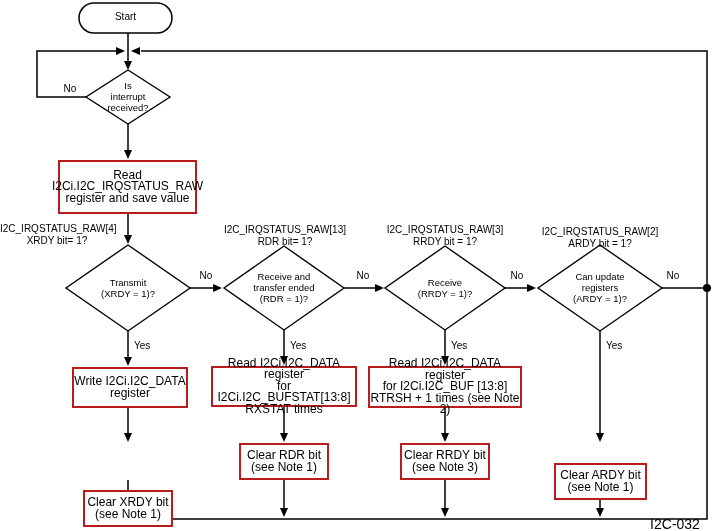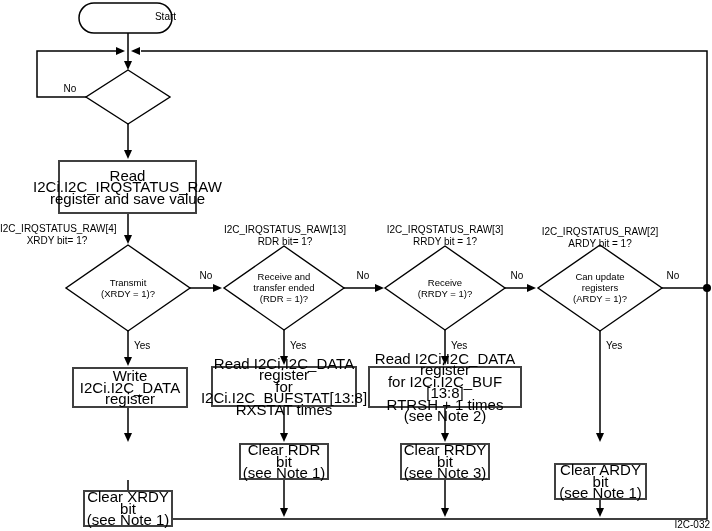--- a/index.html
+++ b/index.html
@@ -8,26 +8,26 @@
     font-family:"Liberation Sans","DejaVu Sans",sans-serif;
     color:#000;overflow:hidden;
   }
   .stage svg{position:absolute;left:0;top:0;}
   .txt{
     position:absolute;white-space:pre-line;text-align:center;
     font-size:9.5px;line-height:11px;color:#000;
   }
   .lbl{font-size:10px;line-height:12px;}
   .box{
-    position:absolute;box-sizing:border-box;border:2px solid #404040;background:#fff;
+    position:absolute;box-sizing:border-box;border:2px solid #b91c1c;background:#fff;
     display:flex;align-items:center;justify-content:center;
-    white-space:pre-line;text-align:center;font-size:15px;line-height:11.5px;
+    white-space:pre-line;text-align:center;font-size:12px;line-height:11.5px;
   }
   .edge{font-size:10px;line-height:11px;}
-  .figid{font-size:10px;text-align:right;white-space:nowrap;}
+  .figid{font-size:14px;white-space:nowrap;}
 </style>
 </head>
 <body>
 
 <div class="stage">
 
   <svg width="712" height="531" viewBox="0 0 712 531">
     <g stroke="#000" stroke-width="1.5" fill="none">
 
       <line x1="128" y1="33" x2="128" y2="63"></line>
@@ -82,22 +82,25 @@
       <polygon points="284,442 280,433 288,433"></polygon>
       <polygon points="445,442 441,433 449,433"></polygon>
       <polygon points="600,442 596,433 604,433"></polygon>
       <polygon points="284,517 280,508 288,508"></polygon>
       <polygon points="445,517 441,508 449,508"></polygon>
       <polygon points="600,517 596,508 604,508"></polygon>
     </g>
     <circle cx="707" cy="288" r="4" fill="#000"></circle>
   </svg>
 
-  <div class="txt" style="left:79px;top:11px;width:93px;font-size:10px;padding-left:40px;">Start</div>
+  <div class="txt" style="left:79px;top:11px;width:93px;font-size:10px;">Start</div>
 
+  <div class="txt" style="left:93px;top:80px;width:70px;">Is
+interrupt
+received?</div>
   <div class="txt edge" style="left:55px;top:83px;width:30px;">No</div>
 
   <div class="box" style="left:58px;top:160px;width:139px;height:54px;">Read
 I2Ci.I2C_IRQSTATUS_RAW
 register and save value</div>
 
   <div class="txt lbl" style="left:0px;top:223px;width:114px;">I2C_IRQSTATUS_RAW[4]
 XRDY bit= 1?</div>
   <div class="txt lbl" style="left:215px;top:224px;width:140px;">I2C_IRQSTATUS_RAW[13]
 RDR bit= 1?</div>

